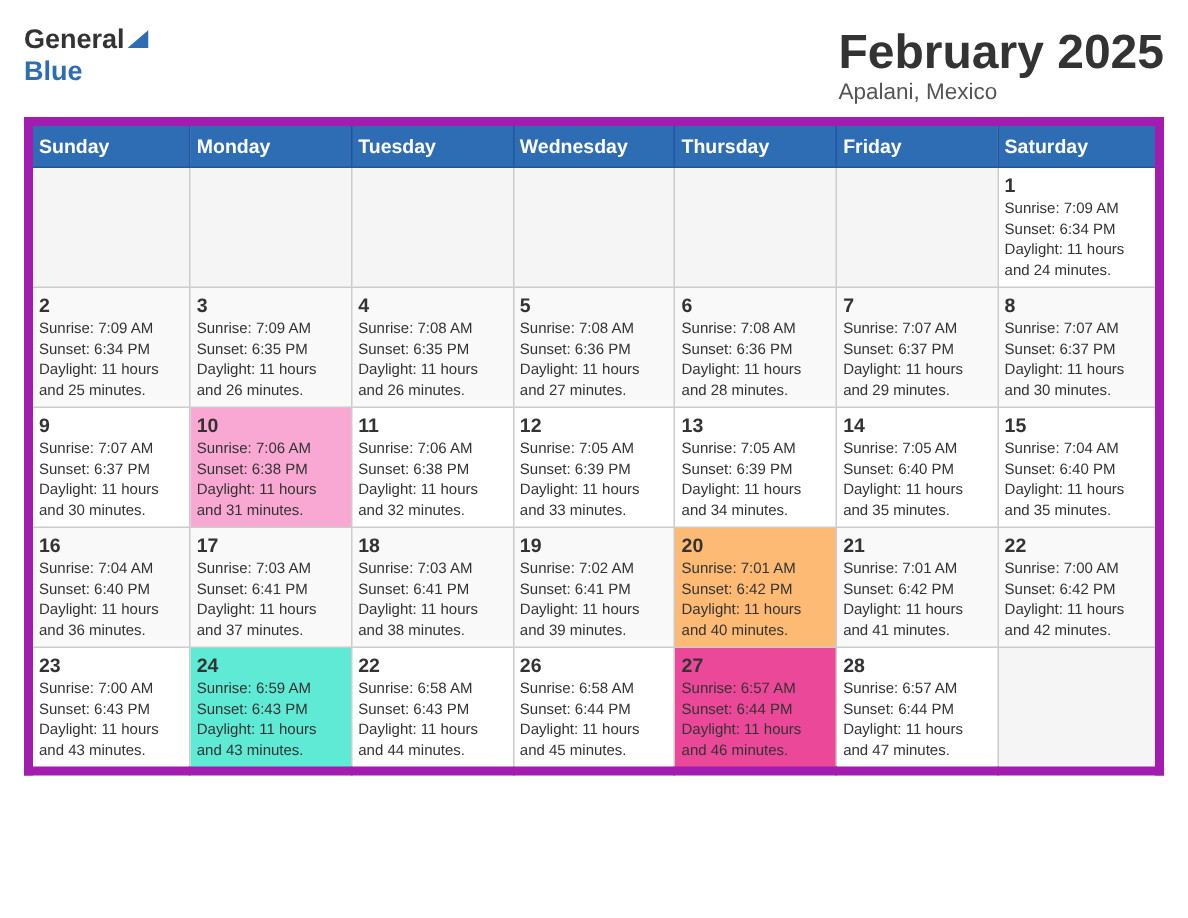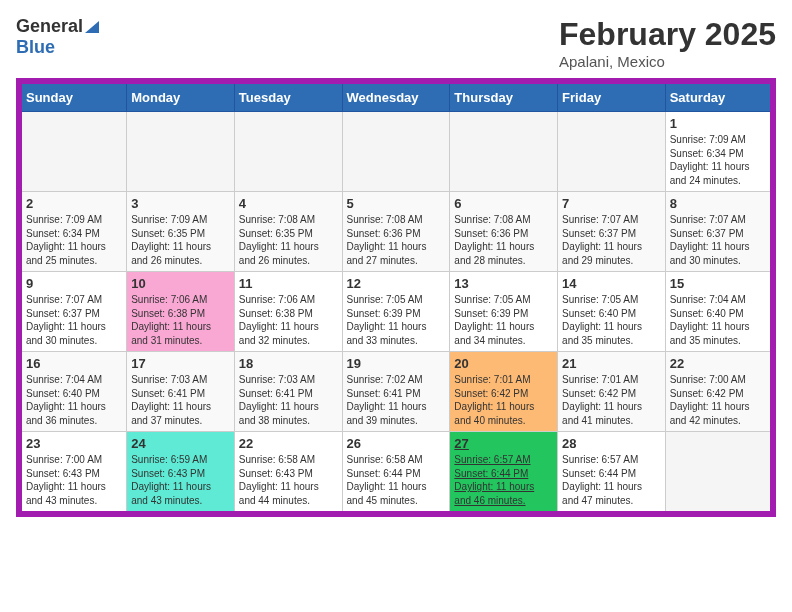--- a/index.html
+++ b/index.html
@@ -231,21 +231,21 @@
           <div class="day-info">Sunrise: 6:59 AM<br>Sunset: 6:43 PM<br>Daylight: 11 hours and 43 minutes.</div>
         </td>
         <td style="background: rgb(255, 255, 255);">
           <div class="day-number">22</div>
           <div class="day-info">Sunrise: 6:58 AM<br>Sunset: 6:43 PM<br>Daylight: 11 hours and 44 minutes.</div>
         </td>
         <td style="background: rgb(255, 255, 255);">
           <div class="day-number">26</div>
           <div class="day-info">Sunrise: 6:58 AM<br>Sunset: 6:44 PM<br>Daylight: 11 hours and 45 minutes.</div>
         </td>
-        <td style="background: #22c55e; text-decoration: underline;">
+        <td style="background: #ec4899;">
           <div class="day-number">27</div>
           <div class="day-info">Sunrise: 6:57 AM<br>Sunset: 6:44 PM<br>Daylight: 11 hours and 46 minutes.</div>
         </td>
         <td style="background: rgb(255, 255, 255);">
           <div class="day-number">28</div>
           <div class="day-info">Sunrise: 6:57 AM<br>Sunset: 6:44 PM<br>Daylight: 11 hours and 47 minutes.</div>
         </td>
         <td class="empty" style="background: rgb(245, 245, 245);"></td>
       </tr>
     </tbody>

